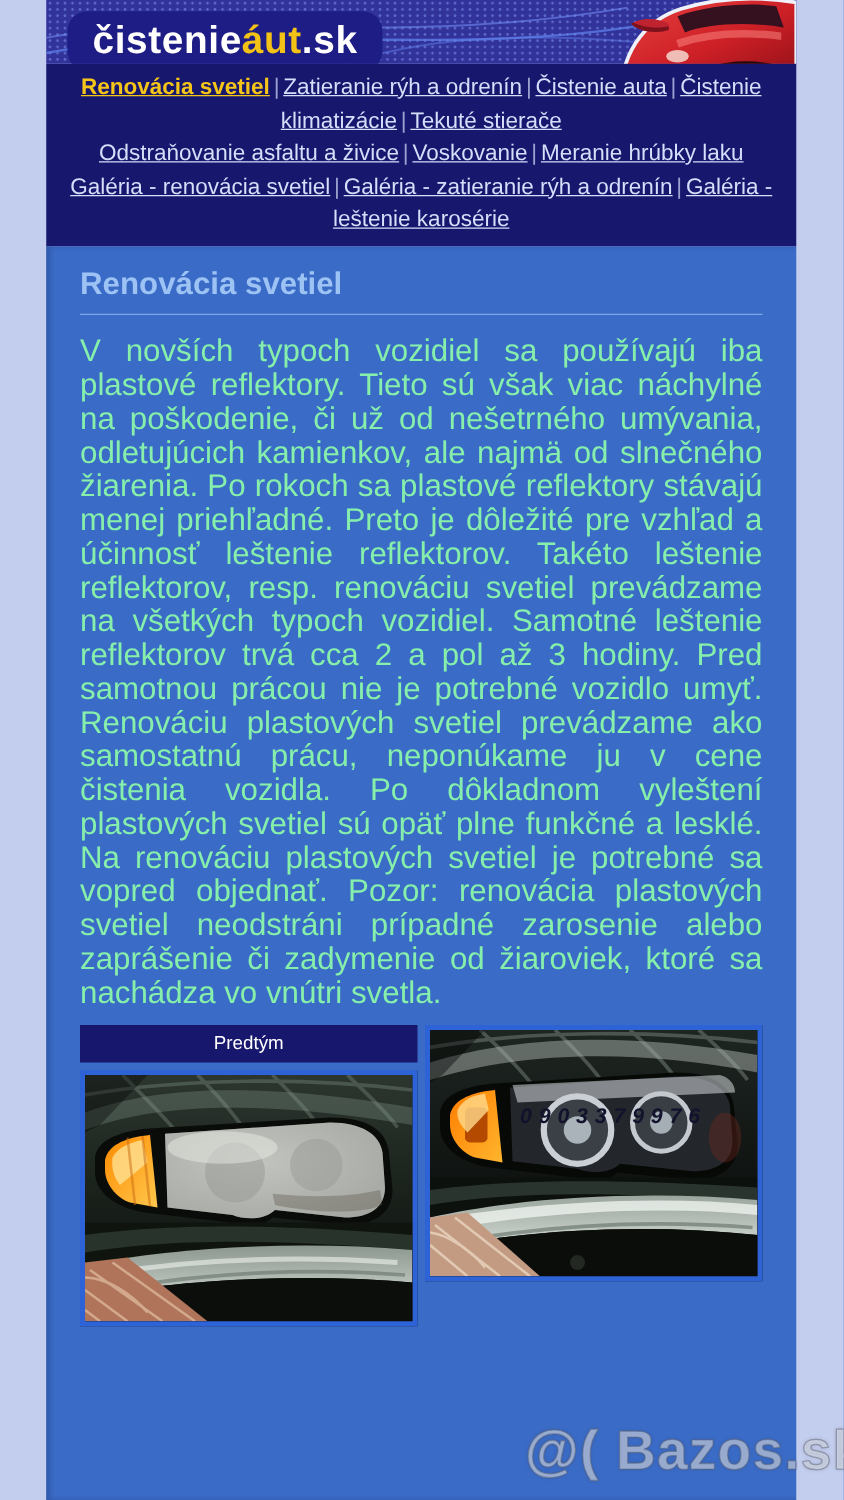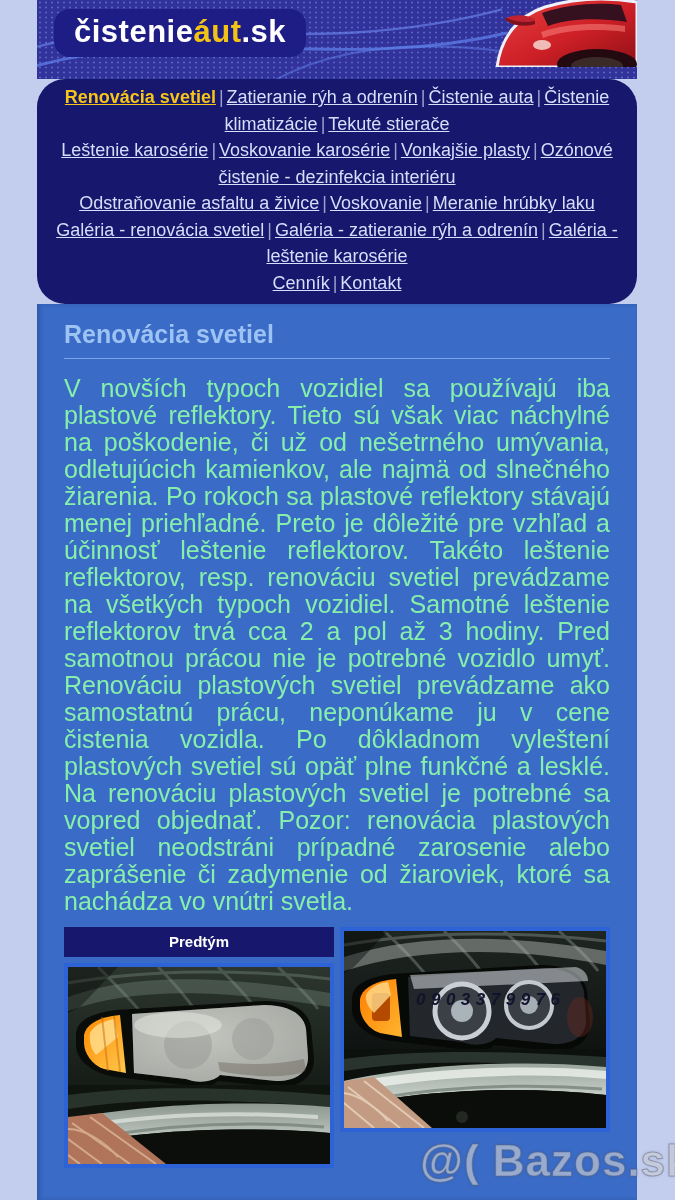--- a/index.html
+++ b/index.html
@@ -3,45 +3,45 @@
 <meta charset="utf-8">
 <style>
   html,body{margin:0;padding:0;}
   body{
     width:675px;height:1200px;overflow:hidden;position:relative;
     background:#c3cdee;
     font-family:"Liberation Sans", sans-serif;
   }
   .site{position:absolute;left:37px;top:0;width:600px;height:1200px;display:flex;flex-direction:column;}
   
-  .banner{height:79px;position:relative;overflow:hidden;background:#32329b;flex:0 0 auto;}
+  .banner{height:51px;position:relative;overflow:hidden;background:#32329b;flex:0 0 auto;}
   .banner .dots{position:absolute;inset:0;
     background-image:radial-gradient(rgba(125,145,230,.55) 1px, transparent 1.4px);
     background-size:6px 5px;}
   .banner svg.swoosh{position:absolute;inset:0;width:100%;height:100%;}
   .logo{position:absolute;left:17px;top:9px;background:#1d1d85;border-radius:16px;
     padding:5px 20px 7px;font-size:31px;font-weight:bold;letter-spacing:.5px;white-space:nowrap;}
   .logo .w{color:#ffffff}
   .logo .g{color:#f3c216}
   .banner .car{position:absolute;right:0;top:0;height:67px;width:192px;}
   
   .menu{background:#17176e;color:#d6defa;text-align:center;
-    font-size:18px;line-height:26.5px;padding:5px 7px 8px;flex:0 0 auto;border-radius:28px;}
+    font-size:18px;line-height:26.5px;padding:5px 7px 8px;flex:0 0 auto;}
   .menu a{color:#d6defa;text-decoration:underline;cursor:pointer;}
   .menu a.active{color:#f5c518;font-weight:bold;}
   .menu .sep{color:#9aa3cf;padding:0 3px;}
   
   .content{background:#3a6bc6;flex:1 1 auto;padding:8px 27px 0;box-shadow:inset 3px 0 4px rgba(20,30,90,.25);}
   h1.page-title{color:#9dc3f5;font-size:25px;line-height:29px;margin:8px 0 0;
     padding-bottom:9px;border-bottom:1px solid #7da4e8;font-weight:bold;}
   p.intro{color:#86efac;font-size:25px;line-height:27px;text-align:justify;margin:16px 0 12px;}
   
   .ba{display:grid;grid-template-columns:1fr 1fr;gap:6px;}
   .ba-col{display:flex;flex-direction:column;gap:6px;}
-  .ba-head{background:#17176e;color:#ffffff;font-weight:bold;font-size:15px;
+  .ba-head{background:#17176e;color:#ffffff;font-weight:normal;font-size:15px;
     text-align:center;padding:6px 0 7px;}
   .ba-photo{border:4px solid #2e63d8;height:197px;position:relative;overflow:hidden;background:#141a16;}
   .ba-photo svg{display:block;width:100%;height:100%;}
   
   .watermark{position:absolute;left:420px;top:1136px;z-index:5;
     font-size:44px;font-weight:bold;letter-spacing:1px;white-space:nowrap;
     color:rgba(228,233,243,.55);
     -webkit-text-stroke:1px rgba(95,100,115,.5);
     text-shadow:0 0 3px rgba(70,75,90,.35);}
 </style>
@@ -77,30 +77,24 @@
     <div class="logo">
       <span class="w">čistenie</span><span class="g">áut</span><span class="w">.sk</span>
     </div>
   </header>
 
   <nav class="menu">
     <div>
       <a class="active">Renovácia svetiel</a><span class="sep">|</span><a>Zatieranie rýh a odrenín</a><span class="sep">|</span><a>Čistenie auta</a><span class="sep">|</span><a>Čistenie klimatizácie</a><span class="sep">|</span><a>Tekuté stierače</a>
     </div>
     <div>
-      <a>Leštenie karosérie</a><span class="sep">|</span><a>Voskovanie karosérie</a><span class="sep">|</span><a>Vonkajšie plasty</a><span class="sep">|</span><a>Ozónové čistenie - dezinfekcia interiéru</a>
-    </div>
-    <div>
       <a>Odstraňovanie asfaltu a živice</a><span class="sep">|</span><a>Voskovanie</a><span class="sep">|</span><a>Meranie hrúbky laku</a>
     </div>
     <div>
       <a>Galéria - renovácia svetiel</a><span class="sep">|</span><a>Galéria - zatieranie rýh a odrenín</a><span class="sep">|</span><a>Galéria - leštenie karosérie</a>
-    </div>
-    <div>
-      <a>Cenník</a><span class="sep">|</span><a>Kontakt</a>
     </div>
   </nav>
 
   <main class="content">
     <h1 class="page-title">Renovácia svetiel</h1>
     <p class="intro">V novších typoch vozidiel sa používajú iba plastové reflektory. Tieto sú však viac náchylné na poškodenie, či už od nešetrného umývania, odletujúcich kamienkov, ale najmä od slnečného žiarenia. Po rokoch sa plastové reflektory stávajú menej priehľadné. Preto je dôležité pre vzhľad a účinnosť leštenie reflektorov. Takéto leštenie reflektorov, resp. renováciu svetiel prevádzame na všetkých typoch vozidiel. Samotné leštenie reflektorov trvá cca 2 a pol až 3 hodiny. Pred samotnou prácou nie je potrebné vozidlo umyť. Renováciu plastových svetiel prevádzame ako samostatnú prácu, neponúkame ju v cene čistenia vozidla. Po dôkladnom vyleštení plastových svetiel sú opäť plne funkčné a lesklé. Na renováciu plastových svetiel je potrebné sa vopred objednať. Pozor: renovácia plastových svetiel neodstráni prípadné zarosenie alebo zaprášenie či zadymenie od žiaroviek, ktoré sa nachádza vo vnútri svetla.</p>
 
     <div class="ba">
       <div class="ba-col">
         <div class="ba-head">Predtým</div>

